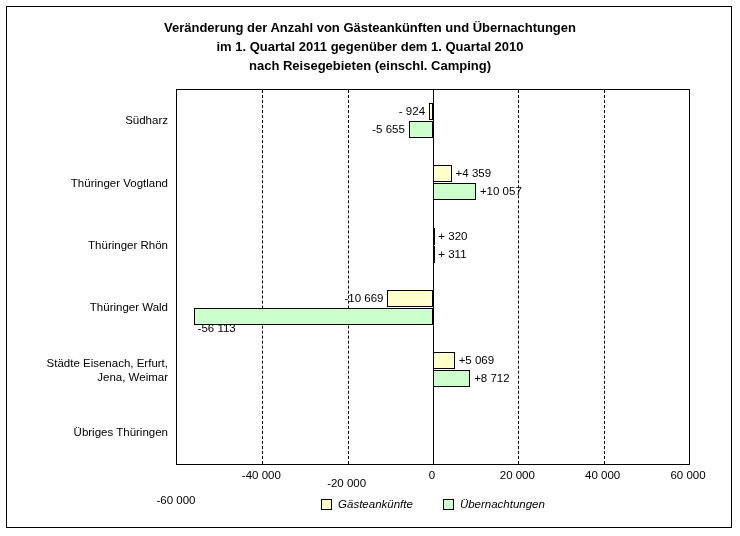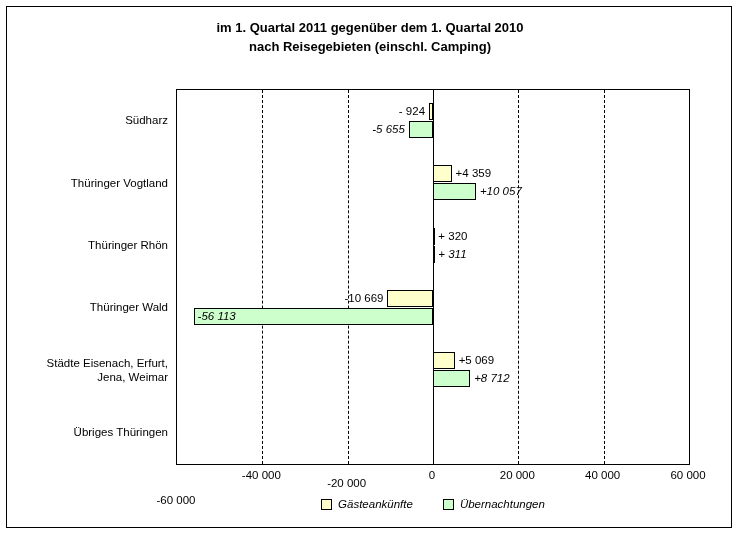--- a/index.html
+++ b/index.html
@@ -84,21 +84,21 @@
   .bar.s0 { background: #ffffcc; top: 13px; }
   .bar.s1 { background: #ccffcc; top: 31px; }
   .bar-label {
     position: absolute;
     font-size: 11.5px;
     white-space: nowrap;
     line-height: 17px;
     height: 17px;
   }
   .bar-label.s0 { top: 13px; }
-  .bar-label.s1 { top: 31px; font-style: italic; }
+  .bar-label.s1 { top: 31px; }
   .bar-label.inside {
     color: #000000;
   }
 
   
   .cat-label {
     position: absolute;
     right: 0;
     width: 168px;
     text-align: right;
@@ -156,20 +156,21 @@
     display: inline-block;
   }
 </style>
 </head>
 <body>
 
 <div id="figure">
   <div class="frame"></div>
 
   <div id="title-block">
+    <div>Veränderung der Anzahl von Gästeankünften und Übernachtungen</div>
     <div>im 1. Quartal 2011 gegenüber dem 1. Quartal 2010</div>
     <div>nach Reisegebieten (einschl. Camping)</div>
   </div>
 
   <div id="ylabels">
       <div class="cat-label" style="top: 24.1667px;">
         <div>Südharz</div>
       </div>
       <div class="cat-label" style="top: 86.5px;">
         <div>Thüringer Vogtland</div>
@@ -210,21 +211,21 @@
       <div class="row" style="top: 124.667px; height: 62.3333px;">
         <div class="bar s0" style="left: 256px; width: 1.36533px; background: rgb(255, 255, 204);"></div>
         <div class="bar-label s0" style="left: 261.365px;">+ 320</div>
         <div class="bar s1" style="left: 256px; width: 1.32693px; background: rgb(204, 255, 204);"></div>
         <div class="bar-label s1" style="left: 261.327px;">+ 311</div>
       </div>
       <div class="row" style="top: 187px; height: 62.3333px;">
         <div class="bar s0" style="left: 210.479px; width: 45.5211px; background: rgb(255, 255, 204);"></div>
         <div class="bar-label s0" style="left: 0px; width: 206.479px; text-align: right;">-10 669</div>
         <div class="bar s1" style="left: 16.5845px; width: 239.415px; background: rgb(204, 255, 204);"></div>
-        <div class="bar-label s1 inside" style="left: 20.5845px;">-56 113</div>
+        <div class="bar-label s1 inside" style="left: 20.5845px; margin-top: 12px;">-56 113</div>
       </div>
       <div class="row" style="top: 249.333px; height: 62.3333px;">
         <div class="bar s0" style="left: 256px; width: 21.6277px; background: rgb(255, 255, 204);"></div>
         <div class="bar-label s0" style="left: 281.628px;">+5 069</div>
         <div class="bar s1" style="left: 256px; width: 37.1712px; background: rgb(204, 255, 204);"></div>
         <div class="bar-label s1" style="left: 297.171px;">+8 712</div>
       </div>
     </div>
 
   <div id="xlabels">

